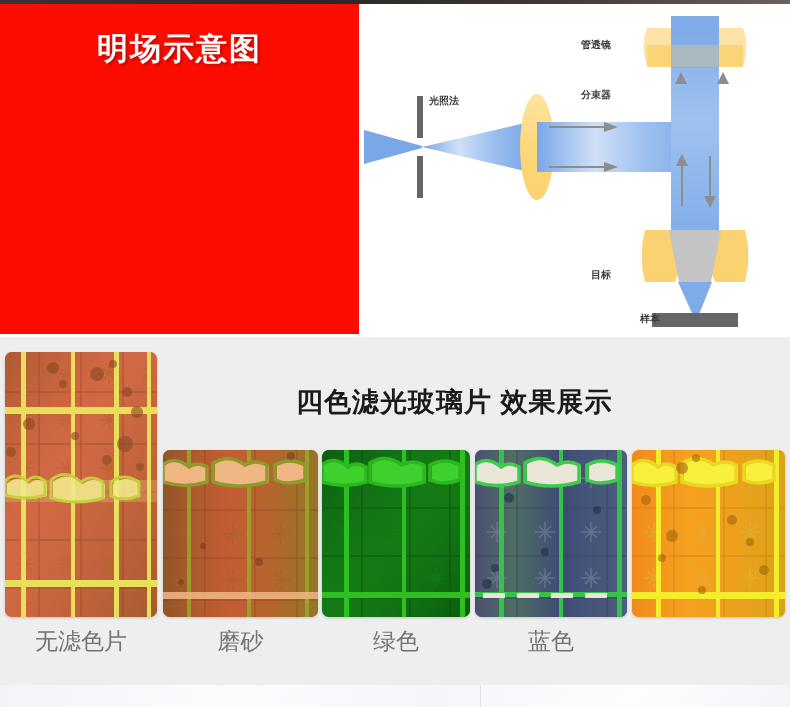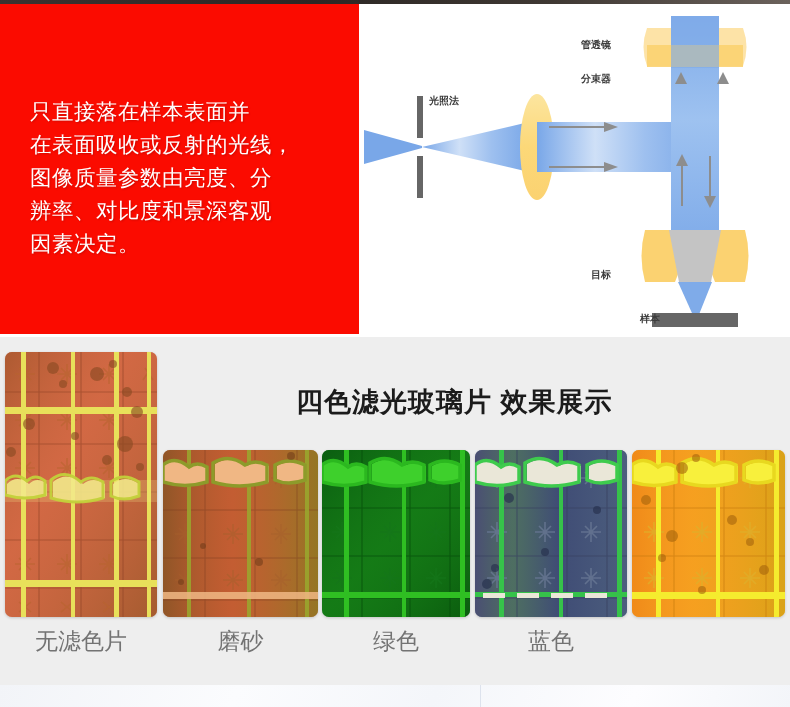--- a/index.html
+++ b/index.html
@@ -45,27 +45,21 @@
                  background:rgba(200,210,225,.55);}
 </style>
 </head>
 <body>
 
 <div id="page">
 
   <div class="topstrip"></div>
 
   <section class="redpanel">
-    <div class="red-body">
-      <div>只直接落在样本表面并</div>
-      <div>在表面吸收或反射的光线，</div>
-      <div>图像质量参数由亮度、分</div>
-      <div>辨率、对比度和景深客观</div>
-      <div>因素决定。</div>
-    </div>
+    <div class="red-title">明场示意图</div>
   </section>
 
   <section class="diagram">
     <svg width="431" height="330" viewBox="0 0 431 330">
       <defs>
         <linearGradient id="beamFade" x1="0" y1="0" x2="1" y2="0">
           <stop offset="0%" stop-color="#79a7e8"></stop>
           <stop offset="35%" stop-color="#cfe0f7"></stop>
           <stop offset="65%" stop-color="#9ec0ef"></stop>
           <stop offset="100%" stop-color="#79a7e8"></stop>
@@ -118,21 +112,21 @@
       <path d="M286,226 L336,226 L316,278 L286,278 Q279,252 286,226 Z" fill="#fbd271"></path>
       <path d="M386,226 L336,226 L356,278 L386,278 Q393,252 386,226 Z" fill="#fbd271"></path>
       <polygon points="310,226 362,226 352,278 320,278" fill="#c4c4c4"></polygon>
 
       <polygon points="319,278 353,278 337,318" fill="#7fabe9"></polygon>
 
       <rect x="293" y="309" width="86" height="14" fill="#666666"></rect>
     </svg>
 
     <span class="dlabel" style="left:222px;top:34px;">管透镜</span>
-    <span class="dlabel" style="left:222px;top:68px;text-align:center;">分束器</span>
+    <span class="dlabel" style="left:222px;top:84px;text-align:center;">分束器</span>
     <span class="dlabel" style="left:70px;top:90px;">光照法</span>
     <span class="dlabel" style="left:232px;top:240px;margin-top:24px;">目标</span>
     <span class="dlabel" style="left:245px;top:308px;margin-left:36px;">样本</span>
   </section>
 
   <section class="gray">
     <div class="show-title" style="position:absolute;left:296px;top:47px;">四色滤光玻璃片 效果展示</div>
   </section>
 
   <div class="tile" style="left:5px;top:352px;width:152px;height:265px;">

